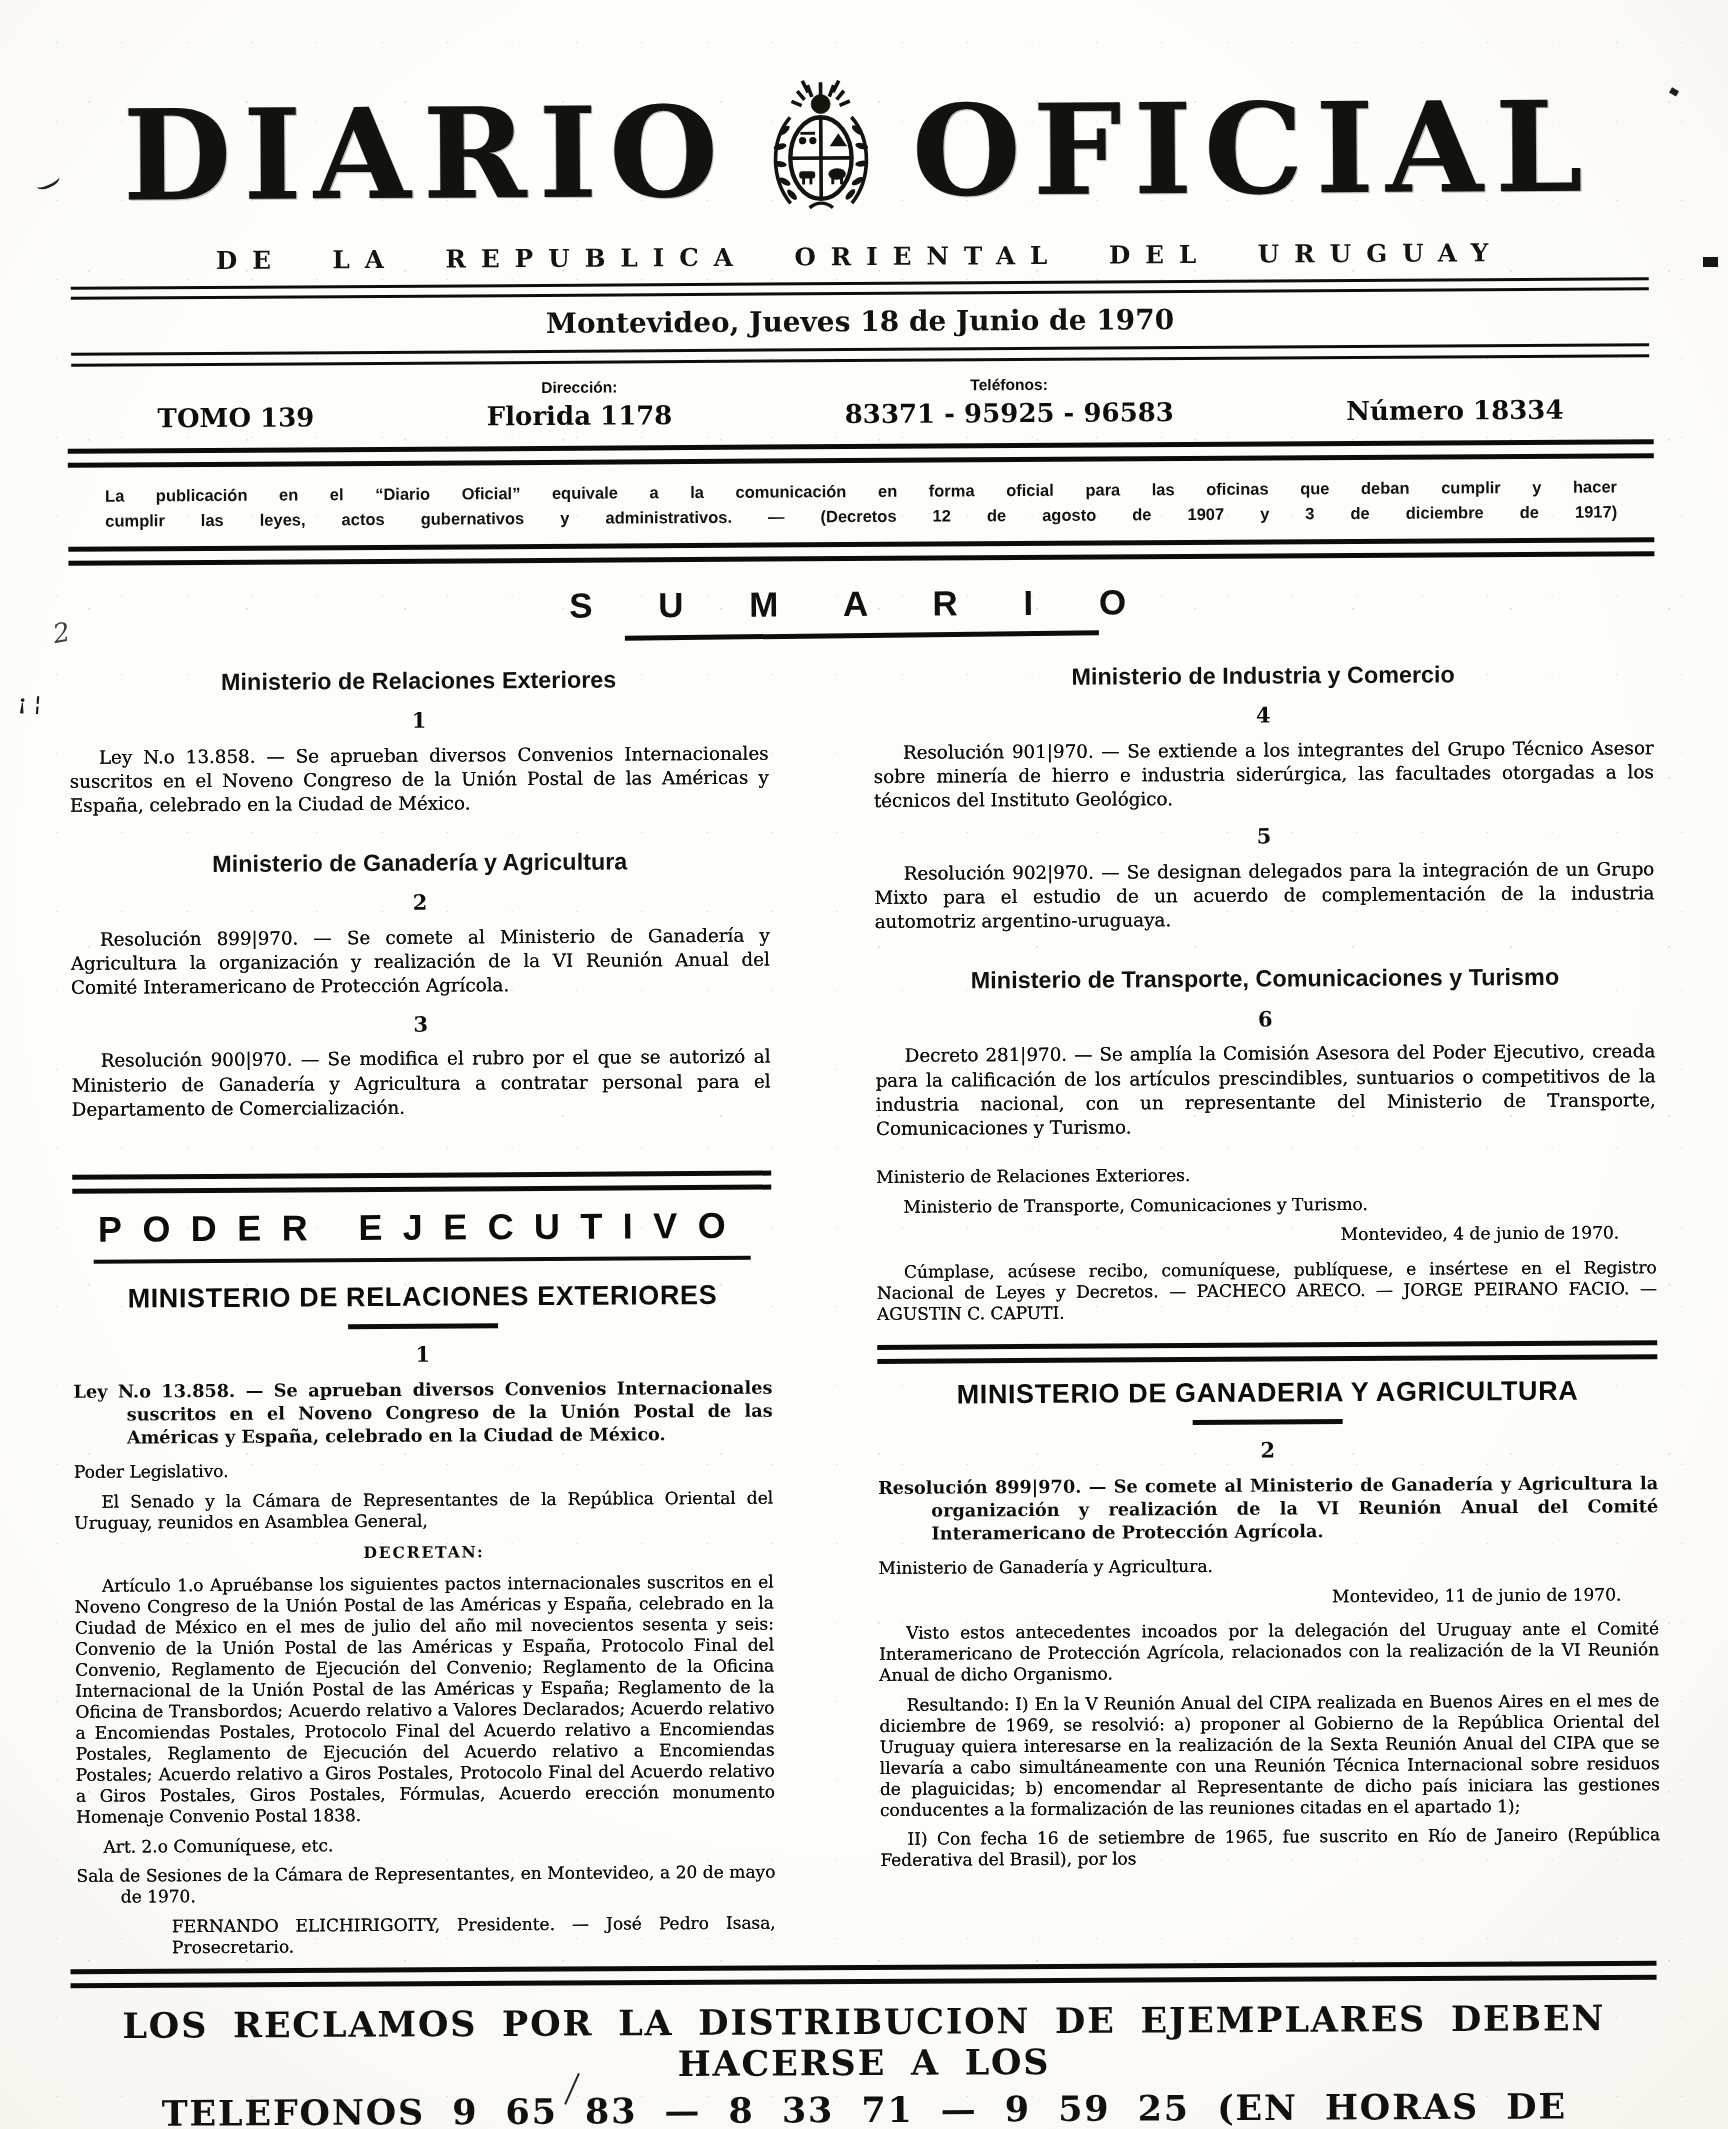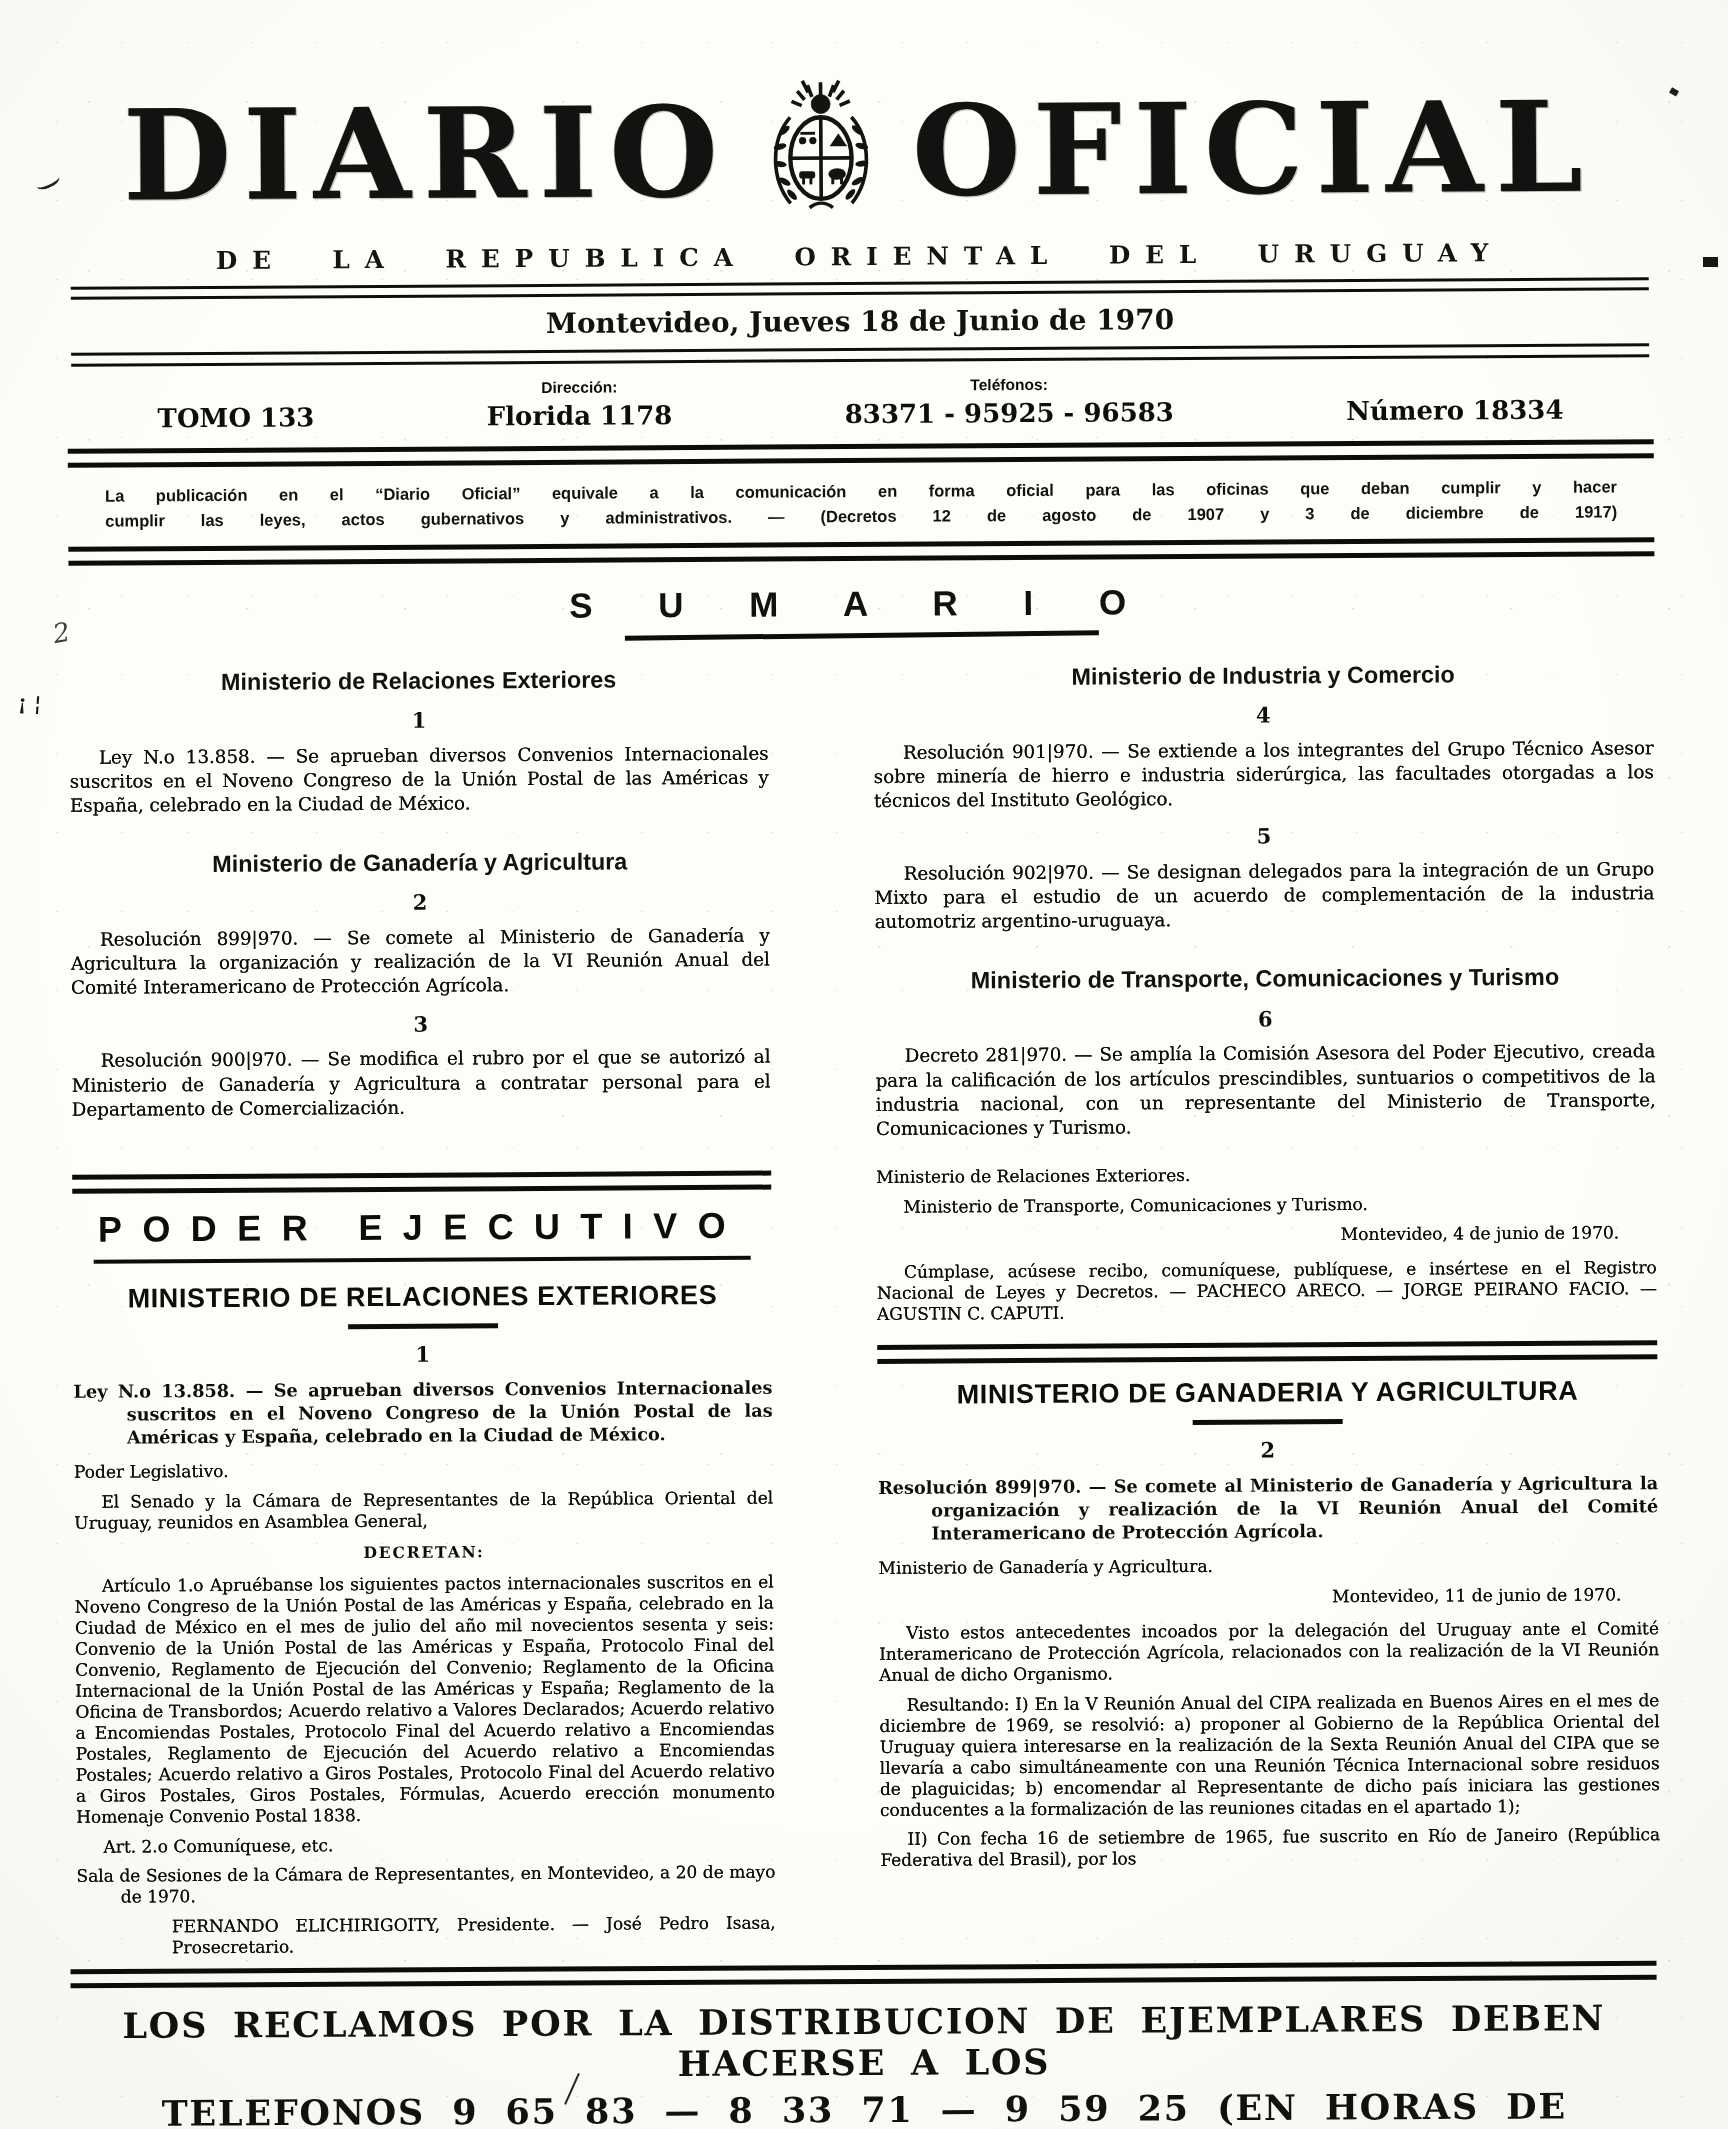--- a/index.html
+++ b/index.html
@@ -148,21 +148,21 @@
       <span class="mast-word">OFICIAL</span>
     </header>
 
     <div class="subtitle">DE LA REPUBLICA ORIENTAL DEL URUGUAY</div>
     <div class="rule2-thin"></div>
     <div class="dateline">Montevideo, Jueves 18 de Junio de 1970</div>
     <div class="rule2-thin"></div>
 
     <div class="info-row">
       <div class="info-cell">
-        <div class="info-plain">TOMO 133</div>
+        <div class="info-plain">TOMO 139</div>
       </div>
       <div class="info-cell">
         <div class="info-label">Dirección:</div>
         <div class="info-value">Florida 1178</div>
       </div>
       <div class="info-cell">
         <div class="info-label">Teléfonos:</div>
         <div class="info-value">83371 - 95925 - 96583</div>
       </div>
       <div class="info-cell">

